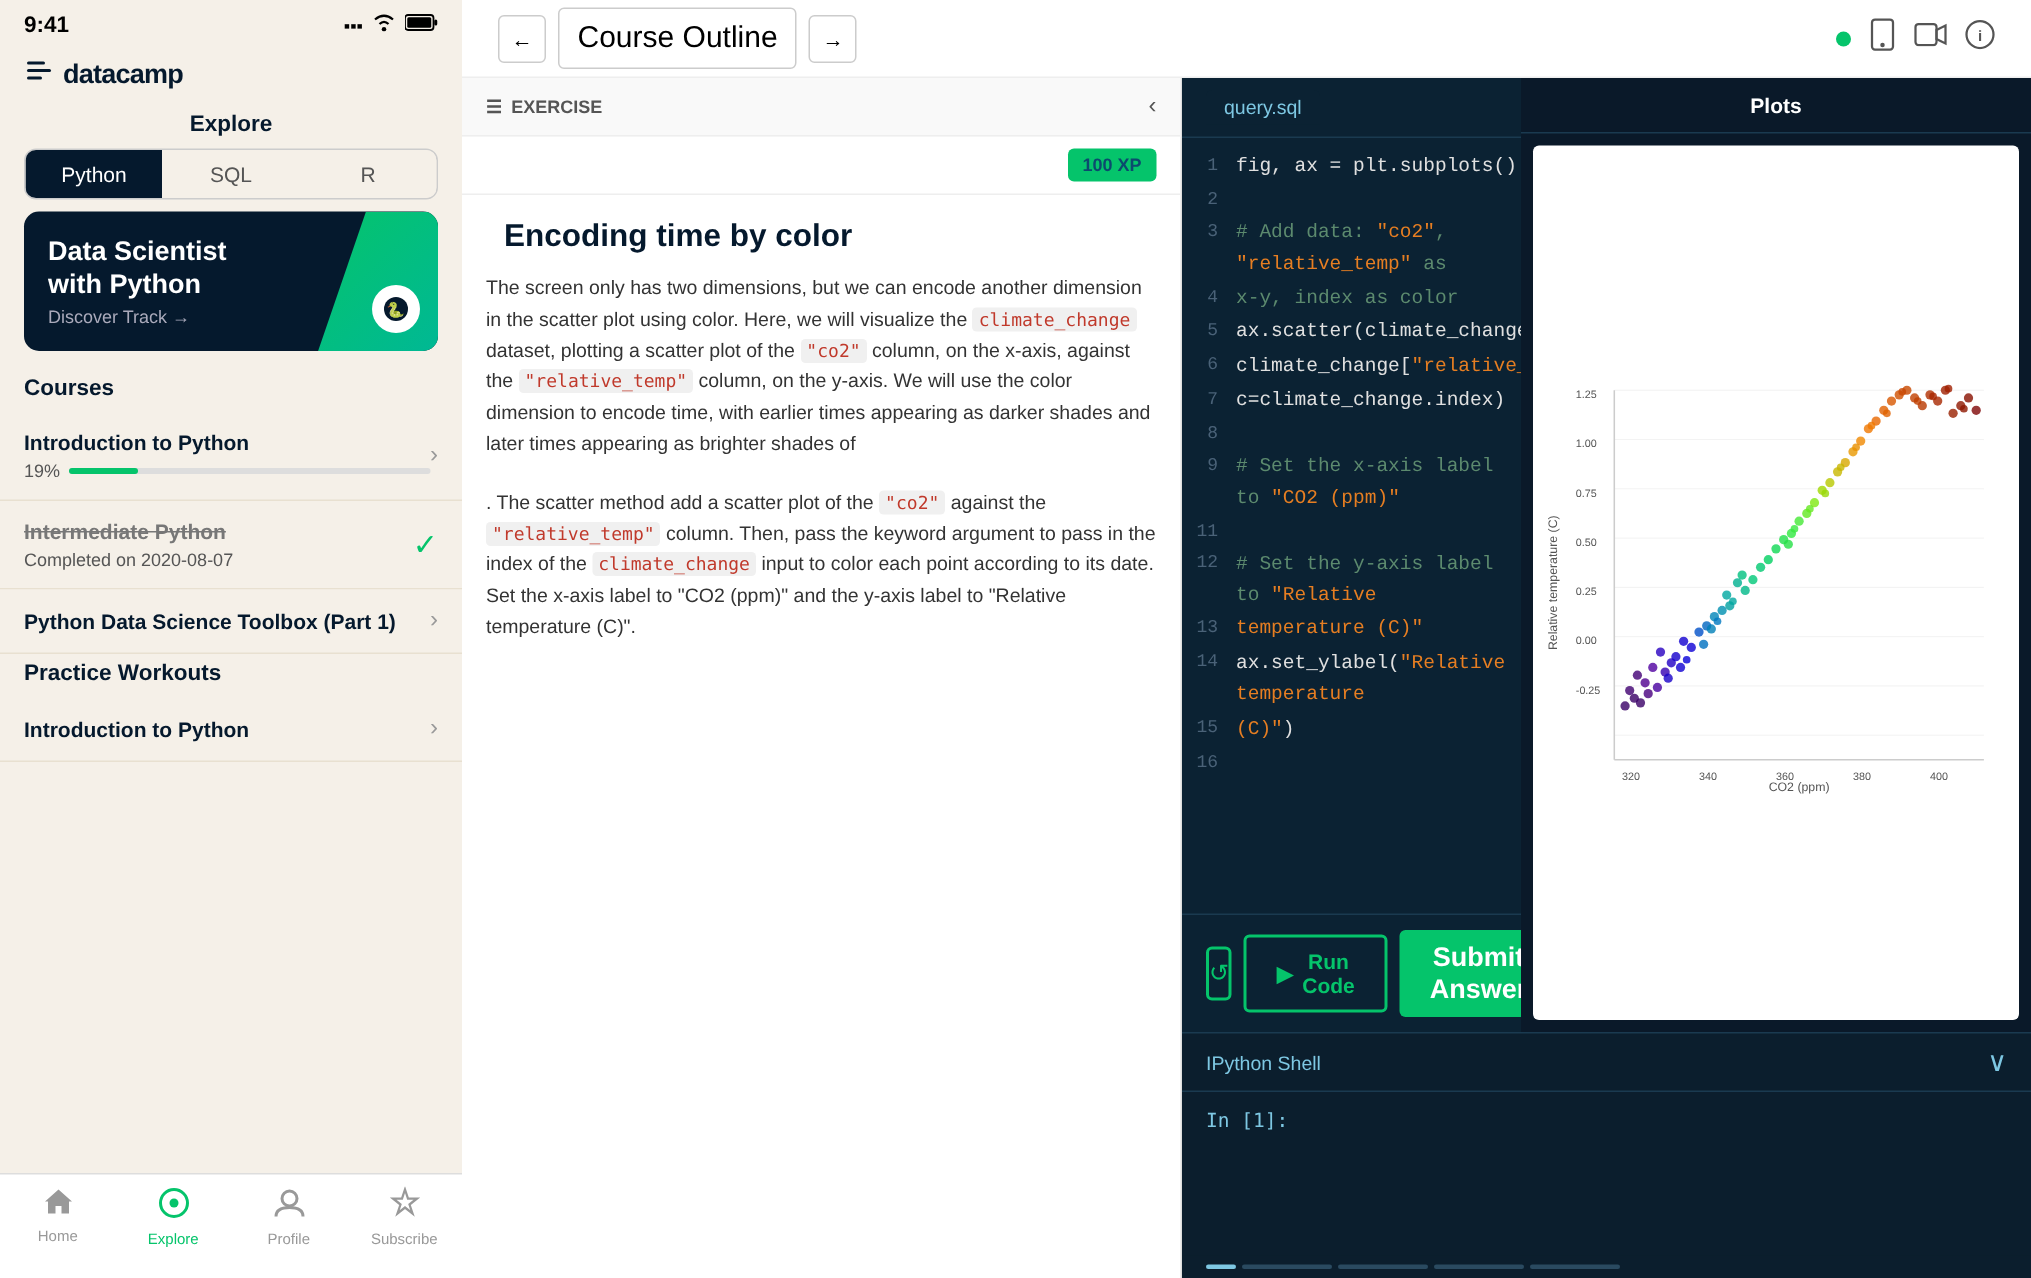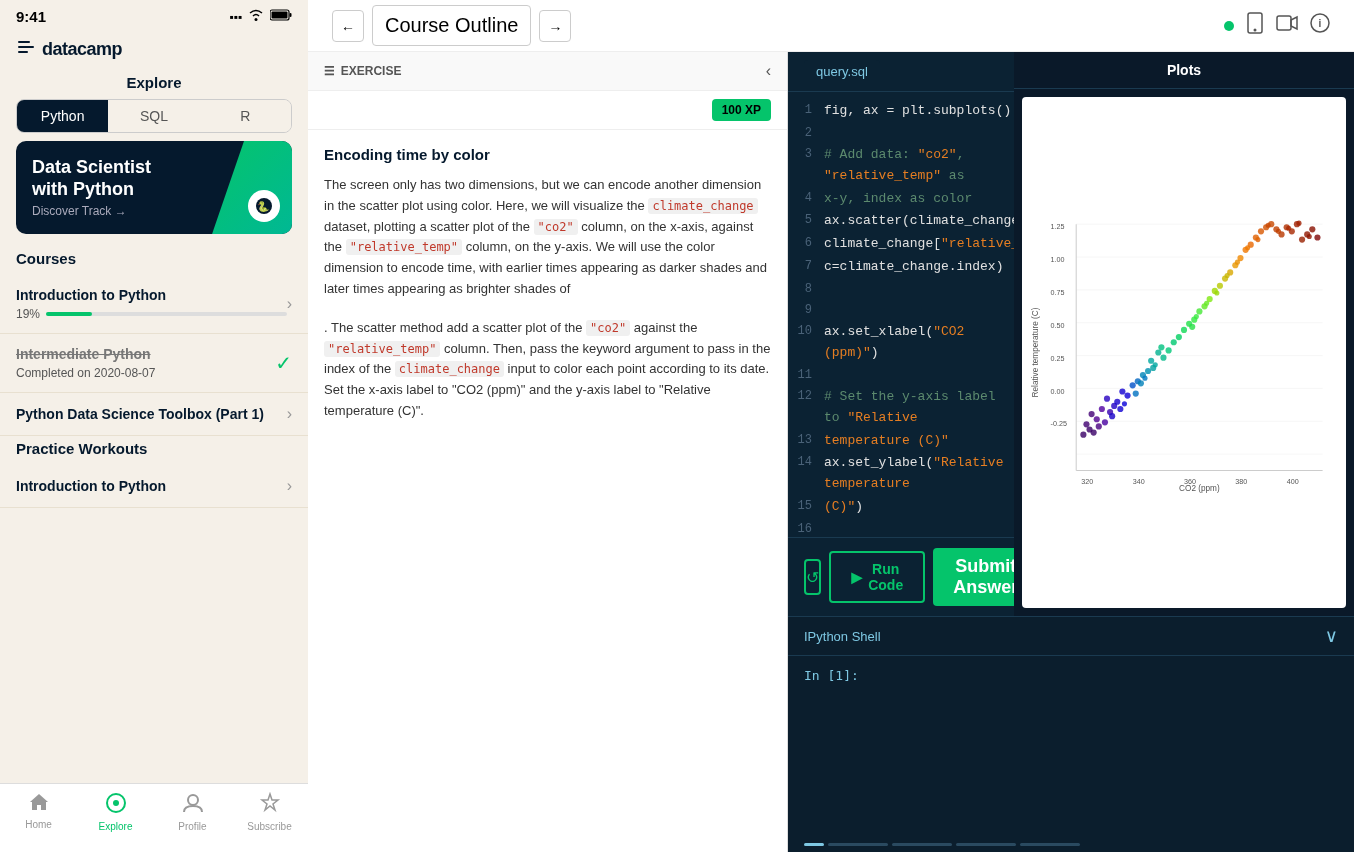--- a/index.html
+++ b/index.html
@@ -240,33 +240,33 @@
       background: #f9f9f9;
     }
     .exercise-label {
       font-size: 12px;
       font-weight: 600;
       color: #555;
       display: flex; align-items: center; gap: 6px;
     }
     .collapse-btn { background: none; border: none; cursor: pointer; font-size: 16px; color: #555; }
     .exercise-content { padding: 16px; }
-    .exercise-title { font-size: 15px; font-weight: 700; color: #05192d; margin-bottom: 12px; }
+    .exercise-title { font-size: 21px; font-weight: 700; color: #05192d; margin-bottom: 12px; margin-left: 12px; }
     .exercise-text { font-size: 13px; color: #333; line-height: 1.6; }
     .exercise-text code {
       background: #f0f0f0;
       padding: 1px 4px;
       border-radius: 3px;
       font-family: monospace;
       font-size: 12px;
       color: #c0392b;
     }
     .xp-badge {
       background: #05c46b;
-      color: #000000;
+      color: #0c4a6e;
       font-size: 12px;
       font-weight: 600;
       padding: 4px 10px;
       border-radius: 4px;
     }
     .exercise-header-row {
       display: flex;
       align-items: center;
       justify-content: space-between;
       padding: 8px 16px;
@@ -400,21 +400,21 @@
       flex: 1;
       padding: 8px;
       background: #fff;
       margin: 8px;
       border-radius: 4px;
       position: relative;
     }
 
     
     .ipython-panel {
-      height: 236px;
+      height: 164px;
       background: #0b1e2d;
       border-top: 1px solid #1a3a50;
       flex-shrink: 0;
       display: flex;
       flex-direction: column;
     }
     .ipython-header {
       display: flex;
       align-items: center;
       justify-content: space-between;
@@ -678,24 +678,21 @@
             <div class="code-line">
                 <span class="line-num">7</span>
                 <span class="line-code c-white">c=climate_change.index)</span>
               </div>
             <div class="code-line">
                 <span class="line-num">8</span>
                 <span class="line-code"></span>
               </div>
             <div class="code-line">
                 <span class="line-num">9</span>
-              </div>
-            <div class="code-line">
-                <span class="line-num">10</span>
-                <span class="line-code c-white">ax.set_xlabel(<span style="color:#e67e22">"CO2 (ppm)"</span>)</span>
+                <span class="line-code c-comment"># Set the x-axis label to <span style="color:#e67e22">"CO2 (ppm)"</span></span>
               </div>
             <div class="code-line">
                 <span class="line-num">11</span>
                 <span class="line-code"></span>
               </div>
             <div class="code-line">
                 <span class="line-num">12</span>
                 <span class="line-code c-comment"># Set the y-axis label to <span style="color:#e67e22">"Relative</span></span>
               </div>
             <div class="code-line">

